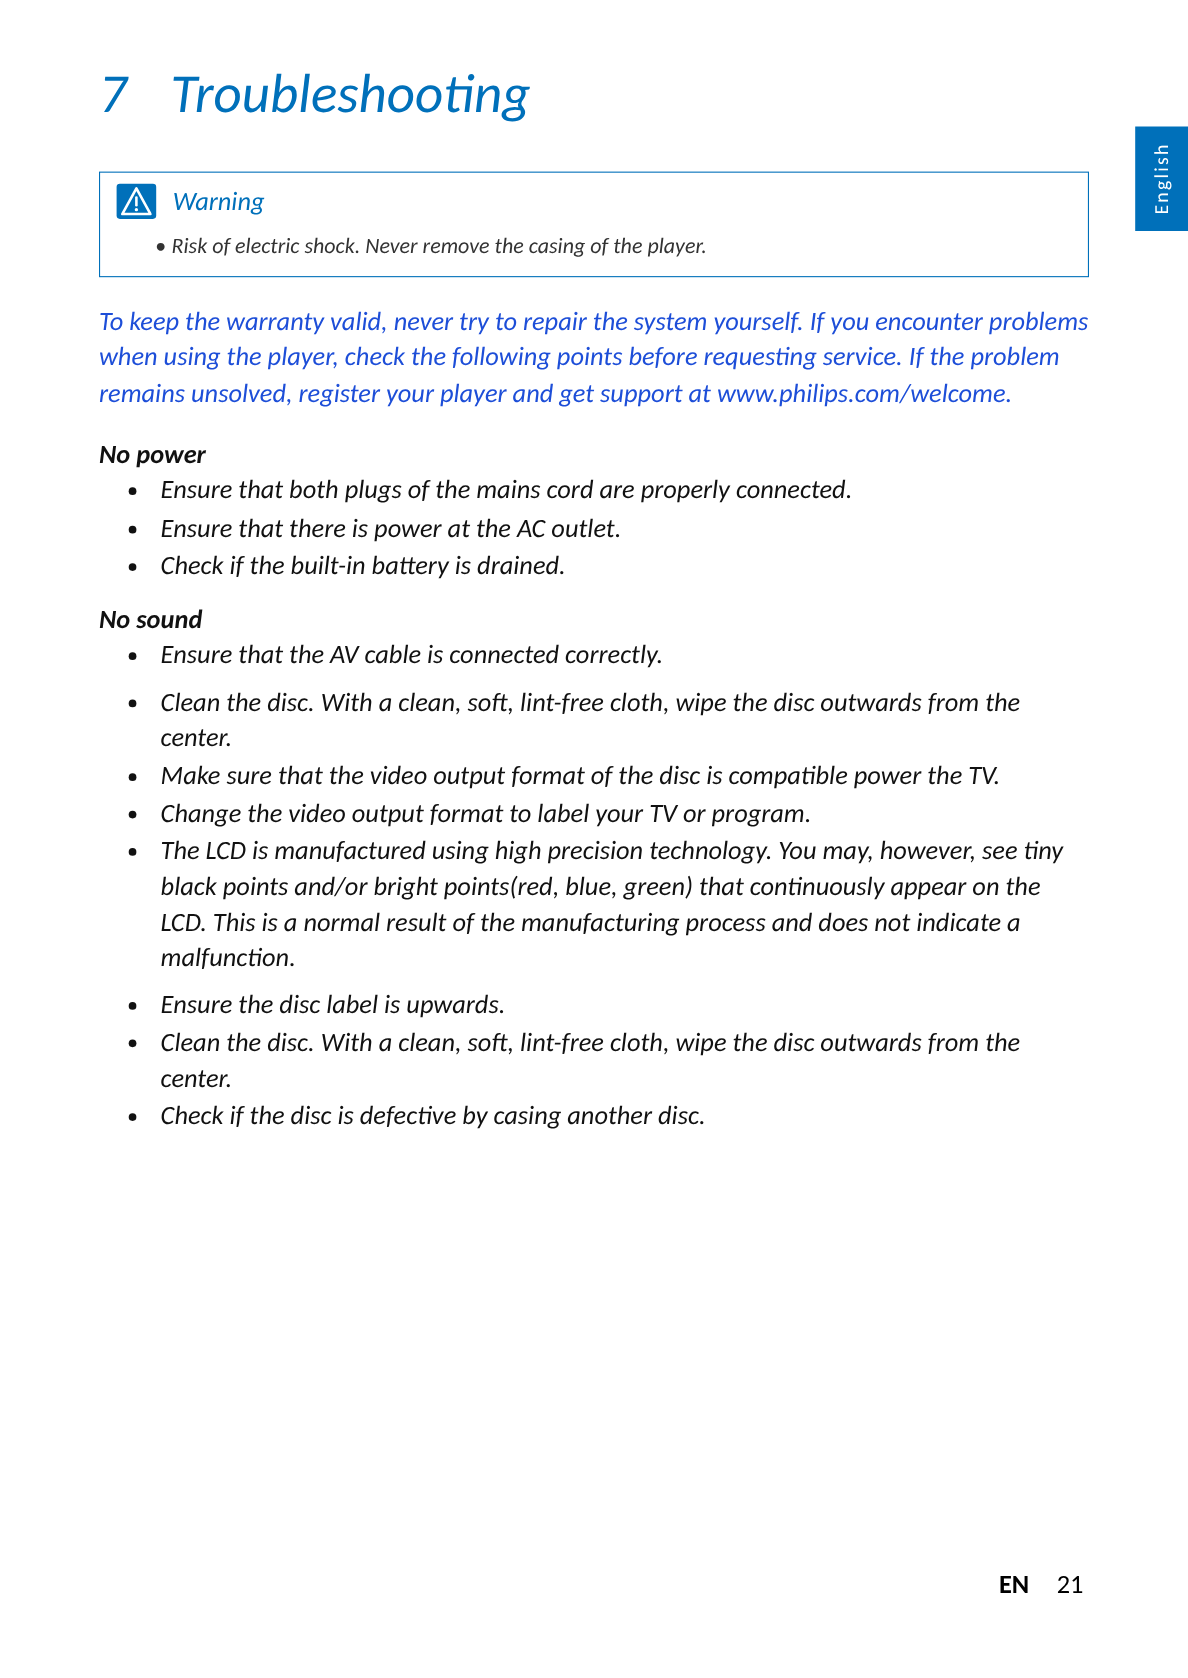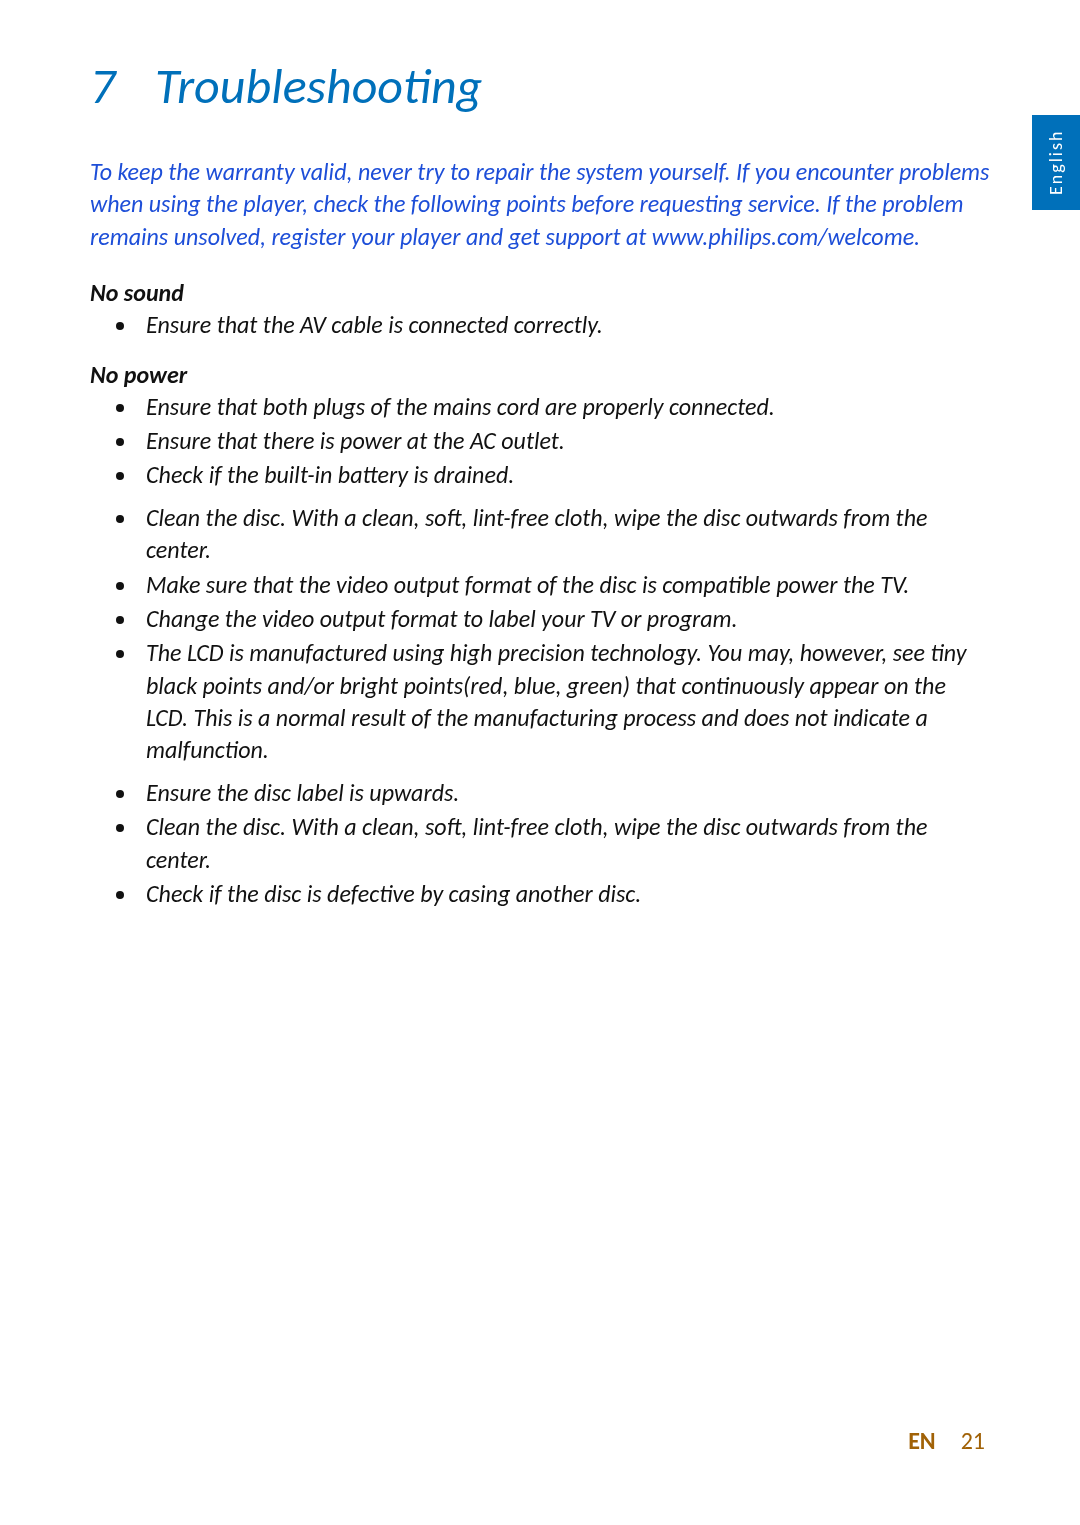--- a/index.html
+++ b/index.html
@@ -105,54 +105,69 @@
   }
   ul.items li {
     padding-left: 8px;
     margin-bottom: 2px;
   }
   .footer {
     position: absolute;
     bottom: 70px;
     right: 95px;
     font-size: 24px;
-    color: #a16207;
+    color: #000000;
   }
   .footer .lang-code {
     font-weight: 600;
     margin-right: 25px;
   }
 </style>
 </head>
 <body>
 
 <div class="lang-tab">English</div>
 
 <div class="page">
 
   <h1 class="chapter-heading">
     <span class="chapter-num">7</span><span>Troubleshooting</span>
   </h1>
 
+  <div class="warning-box">
+    <div class="warning-header">
+      <span class="warning-icon">
+        <svg viewBox="0 0 24 22">
+          <polygon points="12,1 23,21 1,21" fill="none" stroke="#fff" stroke-width="2" stroke-linejoin="round"></polygon>
+          <line x1="12" y1="8" x2="12" y2="14" stroke="#fff" stroke-width="2" stroke-linecap="round"></line>
+          <circle cx="12" cy="17.5" r="1.3" fill="#fff"></circle>
+        </svg>
+      </span>
+      <span class="warning-title">Warning</span>
+    </div>
+    <div class="warning-body">
+      <span class="bullet">•</span><span>Risk of electric shock. Never remove the casing of the player.</span>
+    </div>
+  </div>
 
   <div class="intro">To keep the warranty valid, never try to repair the system yourself. If you encounter problems when using the player, check the following points before requesting service. If the problem remains unsolved, register your player and get support at www.philips.com/welcome.</div>
-
-  <div>
-    <div class="section-title">No sound</div>
-    <ul class="items">
-      <li>Ensure that the AV cable is connected correctly.</li>
-    </ul>
-  </div>
 
   <div>
     <div class="section-title">No power</div>
     <ul class="items">
       <li>Ensure that both plugs of the mains cord are properly connected.</li>
       <li>Ensure that there is power at the AC outlet.</li>
       <li>Check if the built-in battery is drained.</li>
+    </ul>
+  </div>
+
+  <div>
+    <div class="section-title">No sound</div>
+    <ul class="items">
+      <li>Ensure that the AV cable is connected correctly.</li>
     </ul>
   </div>
 
   <div>
     <ul class="items">
       <li>Clean the disc. With a clean, soft, lint-free cloth, wipe the disc outwards from the center.</li>
       <li>Make sure that the video output format of the disc is compatible power the TV.</li>
       <li>Change the video output format to label your TV or program.</li>
       <li>The LCD is manufactured using high precision technology. You may, however, see tiny black points and/or bright points(red, blue, green) that continuously appear on the LCD. This is a normal result of the manufacturing process and does not indicate a malfunction.</li>
     </ul>

